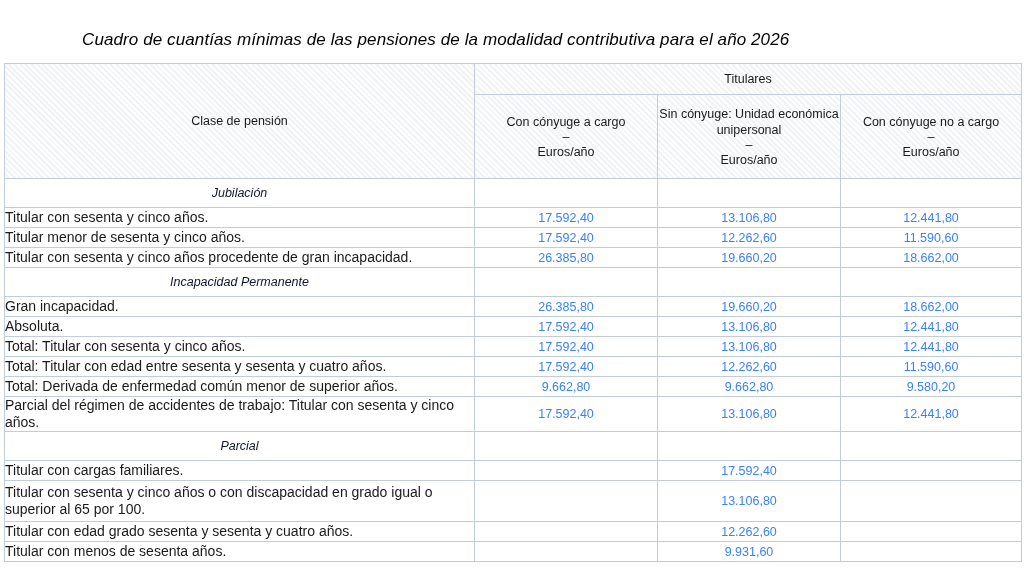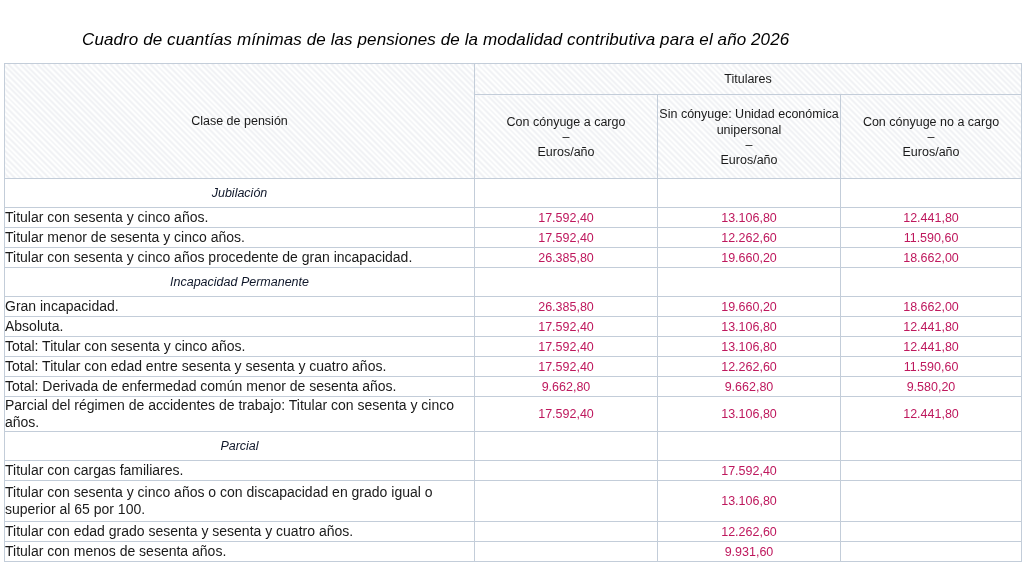--- a/index.html
+++ b/index.html
@@ -110,21 +110,21 @@
     font-size: 14px;
     color: #1a1a1a;
     margin-top: 36px;
   }
   td.label-cell.two-line { height: 40px; }
 
   td.value-cell {
     text-align: center;
     padding: 3px 6px;
     font-size: 12.5px;
-    color: #be185d;
+    color: #3b82f6;
   }
 </style>
 </head>
 <body>
 
 <h1 class="page-title">Cuadro de cuantías mínimas de las pensiones de la modalidad contributiva para el año 2026</h1>
 
 <div class="table-wrap">
   <table class="pension-table">
     <colgroup>
@@ -205,21 +205,21 @@
           <td class="value-cell">13.106,80</td>
           <td class="value-cell">12.441,80</td>
         </tr>
         <tr>
           <td class="label-cell">Total: Titular con edad entre sesenta y sesenta y cuatro años.</td>
           <td class="value-cell">17.592,40</td>
           <td class="value-cell">12.262,60</td>
           <td class="value-cell">11.590,60</td>
         </tr>
         <tr>
-          <td class="label-cell">Total: Derivada de enfermedad común menor de sesenta años.</td>
+          <td class="label-cell">Total: Derivada de enfermedad común menor de superior años.</td>
           <td class="value-cell">9.662,80</td>
           <td class="value-cell">9.662,80</td>
           <td class="value-cell">9.580,20</td>
         </tr>
         <tr>
           <td class="label-cell">Parcial del régimen de accidentes de trabajo: Titular con sesenta y cinco años.</td>
           <td class="value-cell">17.592,40</td>
           <td class="value-cell">13.106,80</td>
           <td class="value-cell">12.441,80</td>
         </tr>

